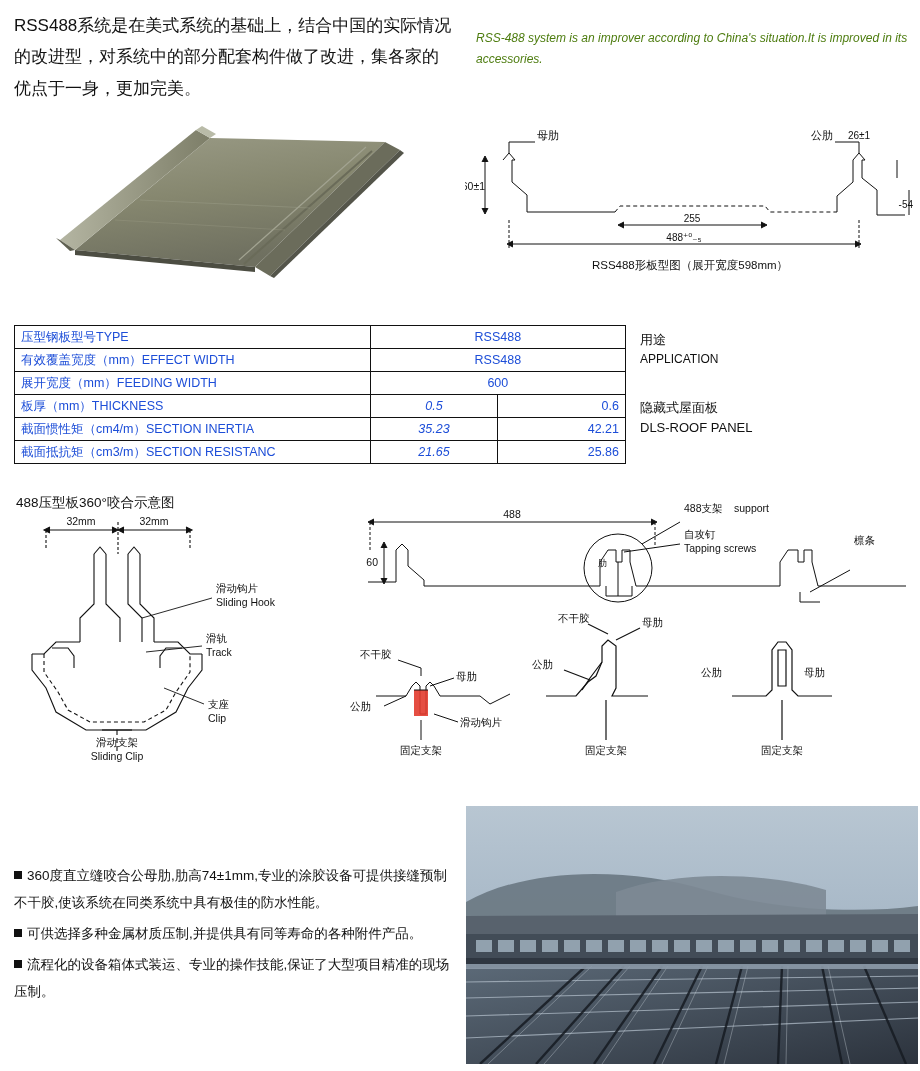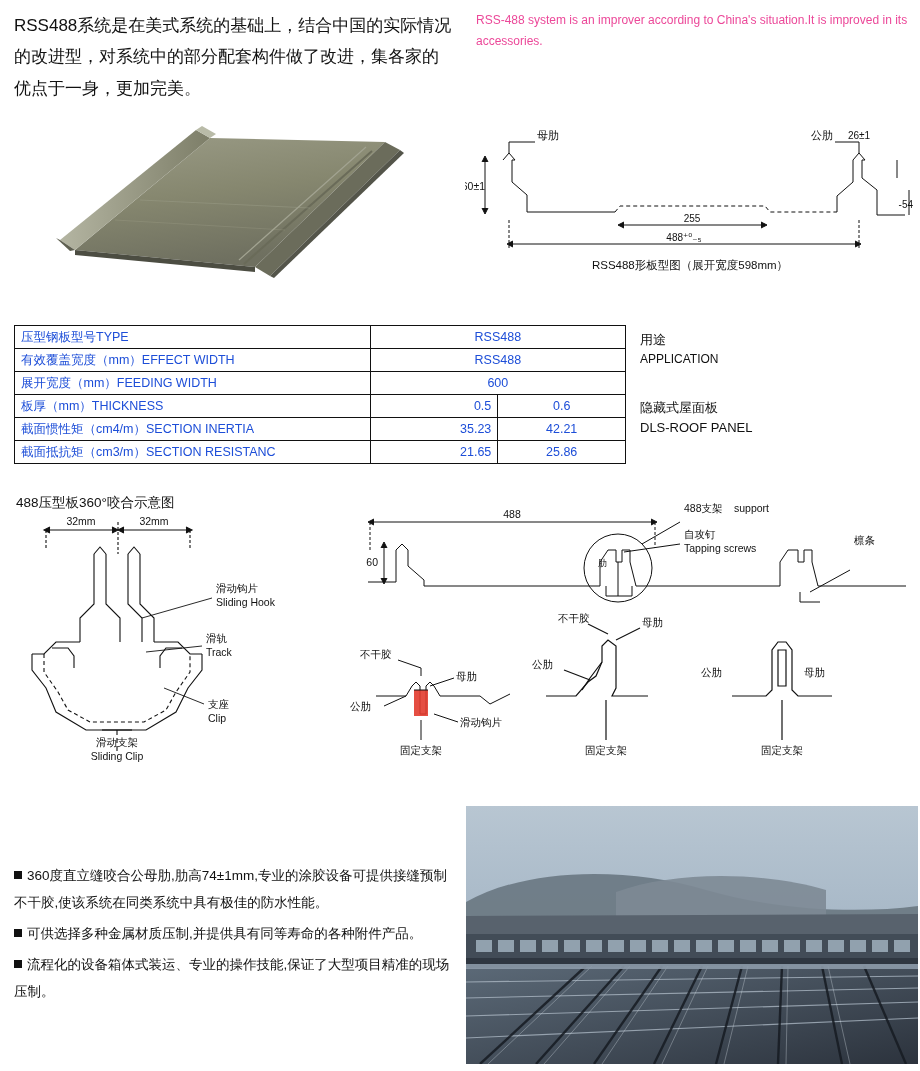--- a/index.html
+++ b/index.html
@@ -5,33 +5,33 @@
   html,body{margin:0;padding:0;}
   body{
     width:920px;height:1071px;background:#ffffff;
     font-family:"Liberation Sans","DejaVu Sans",sans-serif;
     color:#1a1a1a;position:relative;overflow:hidden;
   }
   .page{position:relative;width:920px;height:1071px;}
 
   
   .intro-cn{position:absolute;left:14px;top:10px;width:440px;font-size:17px;line-height:1.85;color:#111;}
-  .intro-en{position:absolute;left:476px;top:10px;width:432px;font-size:12px;line-height:1.75;color:#ec4899;}
+  .intro-en{position:absolute;left:476px;top:28px;width:432px;font-size:12px;line-height:1.75;color:#4d7c0f;font-style:italic;}
 
   
   .photo-panel{position:absolute;left:20px;top:120px;width:420px;height:160px;}
   .dim-drawing{position:absolute;left:465px;top:120px;width:450px;height:165px;}
   .dim-caption{position:absolute;left:465px;top:258px;width:450px;text-align:center;font-size:11.5px;color:#111;}
 
   
   .spec{position:absolute;left:14px;top:325px;width:612px;border:1px solid #111;border-collapse:collapse;}
   .spec td{border:1px solid #111;font-size:12.5px;padding:2px 6px;height:18px;color:#1d4ed8;}
   .spec td.label{width:360px;}
-  .spec td.v1{width:120px;text-align:right;}
-  .spec td.v2{width:120px;text-align:center;}
+  .spec td.v1{width:120px;text-align:center;font-style:italic;}
+  .spec td.v2{width:120px;text-align:right;}
   .spec td.span2{text-align:center;}
   .apply{position:absolute;left:640px;top:330px;width:278px;text-align:left;font-size:13px;line-height:1.5;color:#111;}
   .apply .en{font-size:12px;}
   .apply2{position:absolute;left:640px;top:398px;width:278px;font-size:13px;line-height:1.5;color:#111;}
 
   
   .mid-title{position:absolute;left:16px;top:494px;font-size:13.5px;color:#111;}
   .clip-draw{position:absolute;left:16px;top:492px;width:300px;height:270px;}
   .right-draw{position:absolute;left:350px;top:500px;width:560px;height:300px;}
 

